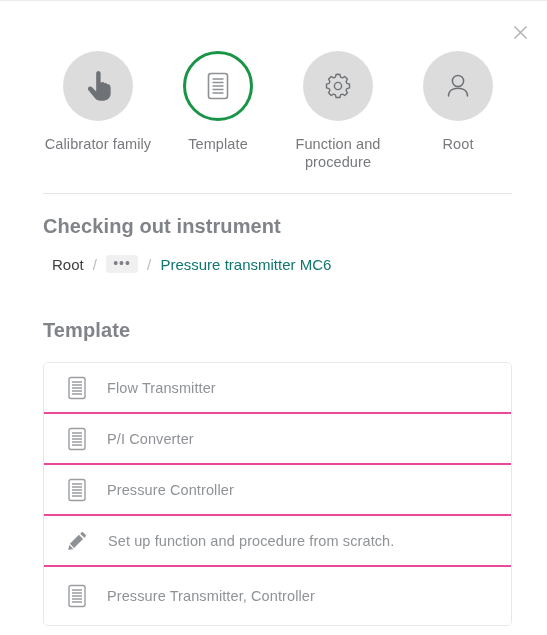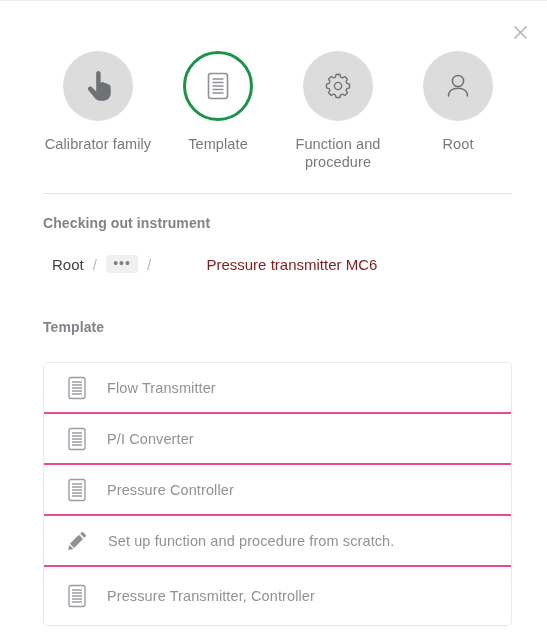--- a/index.html
+++ b/index.html
@@ -91,21 +91,21 @@
     top: 192px;
     width: 469px;
     height: 1px;
     background: #e4e4e4;
   }
 
   
   .section-heading {
     position: absolute;
     left: 43px;
-    font-size: 14px;
+    font-size: 20px;
     font-weight: bold;
     color: #808387;
     letter-spacing: 0.1px;
   }
   #heading-checkout { top: 214px; }
   #heading-template { top: 318px; }
 
   
   .breadcrumb {
     position: absolute;
@@ -130,21 +130,21 @@
     background: #f0f0f0;
     border-radius: 3px;
     padding: 1px 7px 3px 7px;
     color: #7d8084;
     font-size: 14px;
     line-height: 14px;
     vertical-align: 2px;
     letter-spacing: 1px;
     cursor: pointer;
   }
-  .bc-current { color: #7f1d1d; margin-left: 46px; }
+  .bc-current { color: #0f766e; }
 
   
   .list {
     position: absolute;
     left: 43px;
     top: 361px;
     width: 469px;
     box-sizing: border-box;
     border: 1px solid #e8e8e8;
     border-radius: 5px;

